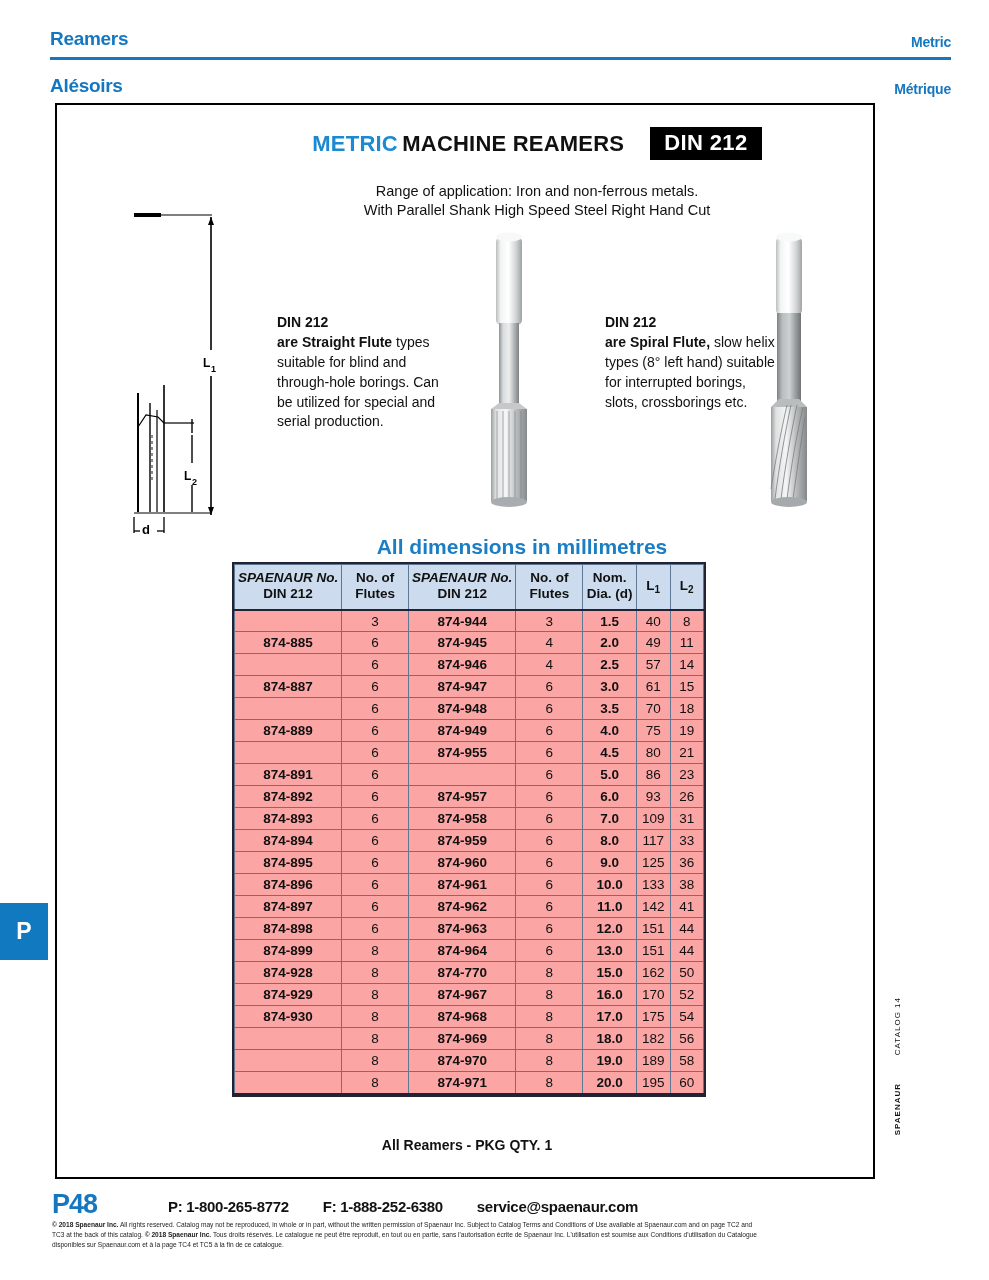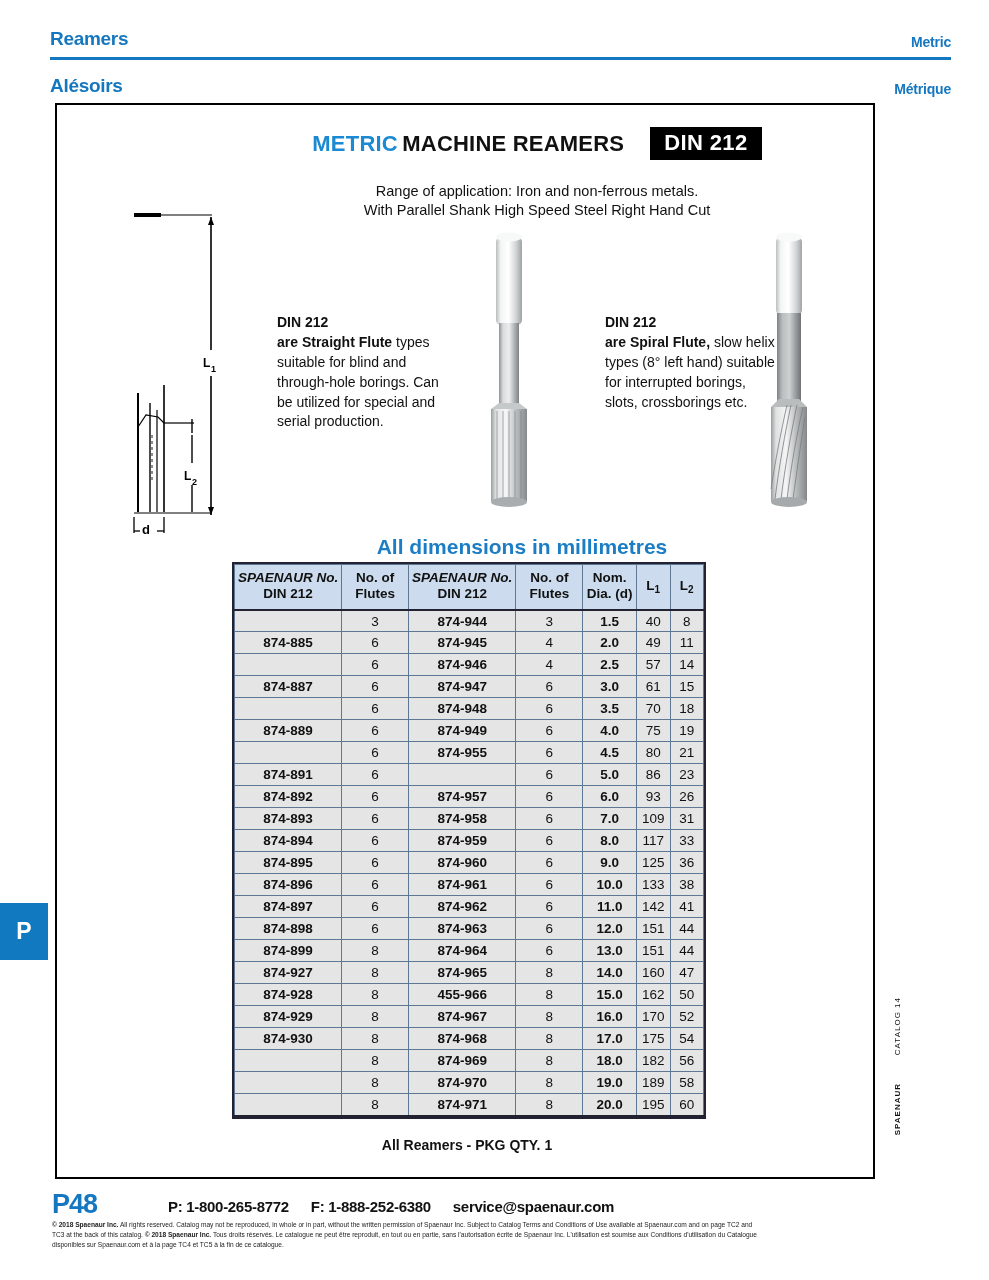--- a/index.html
+++ b/index.html
@@ -53,21 +53,21 @@
   
   .dims-caption {
     position:absolute; left:295px; top:430px; width:340px; text-align:center;
     color:#1b7dc4; font-size:21px; font-weight:bold;
   }
 
   
   .tbl-wrap { position:absolute; left:175px; top:457px; width:470px; }
   table.spec {
     border-collapse:collapse; width:470px;
-    background:#e5e5e5; font-size:13.5px;
+    background:#fca5a5; font-size:13.5px;
   }
   table.spec th, table.spec td {
     border:1px solid #5e7893;
     padding:0; text-align:center; color:#111; height:22px;
   }
   table.spec thead th {
     font-weight:bold; font-size:13.5px; padding:5px 2px 6px; height:auto;
     line-height:1.22; border-bottom:2px solid #223; background:#ccdcee;
   }
   table.spec thead th .ital { font-style:italic; }
@@ -94,21 +94,21 @@
   }
 
   
   .pagenum {
     position:absolute; left:52px; top:1189px;
     color:#1577c0; font-size:27px; font-weight:bold; letter-spacing:-1px;
   }
   .contact {
     position:absolute; left:168px; top:1198px;
     font-size:15px; font-weight:bold; color:#111; letter-spacing:-0.3px;
-    display:flex; gap:22px; align-items:baseline;
+    display:flex; gap:34px; align-items:baseline;
   }
   .legal {
     position:absolute; left:52px; top:1220px; width:830px;
     font-size:6.6px; line-height:1.55; color:#222;
   }
   .legal b { font-weight:bold; }
 
   
   .ptab {
     position:absolute; left:0px; top:903px; width:48px; height:57px;
@@ -464,33 +464,24 @@
             </tr>
             <tr>
               <td class="c-spa">874-899</td>
               <td class="c-fl">8</td>
               <td class="c-spa2">874-964</td>
               <td class="c-fl2">6</td>
               <td class="c-dia">13.0</td>
               <td class="c-l1">151</td>
               <td class="c-l2">44</td>
             </tr>
-            <tr>
-              <td class="c-spa">874-927</td>
-              <td class="c-fl">8</td>
-              <td class="c-spa2">874-965</td>
-              <td class="c-fl2">8</td>
-              <td class="c-dia">14.0</td>
-              <td class="c-l1">160</td>
-              <td class="c-l2">47</td>
-            </tr>
             <tr class="grp-top">
               <td class="c-spa">874-928</td>
               <td class="c-fl">8</td>
-              <td class="c-spa2">455-966</td>
+              <td class="c-spa2">874-770</td>
               <td class="c-fl2">8</td>
               <td class="c-dia">15.0</td>
               <td class="c-l1">162</td>
               <td class="c-l2">50</td>
             </tr>
             <tr>
               <td class="c-spa">874-929</td>
               <td class="c-fl">8</td>
               <td class="c-spa2">874-967</td>
               <td class="c-fl2">8</td>

